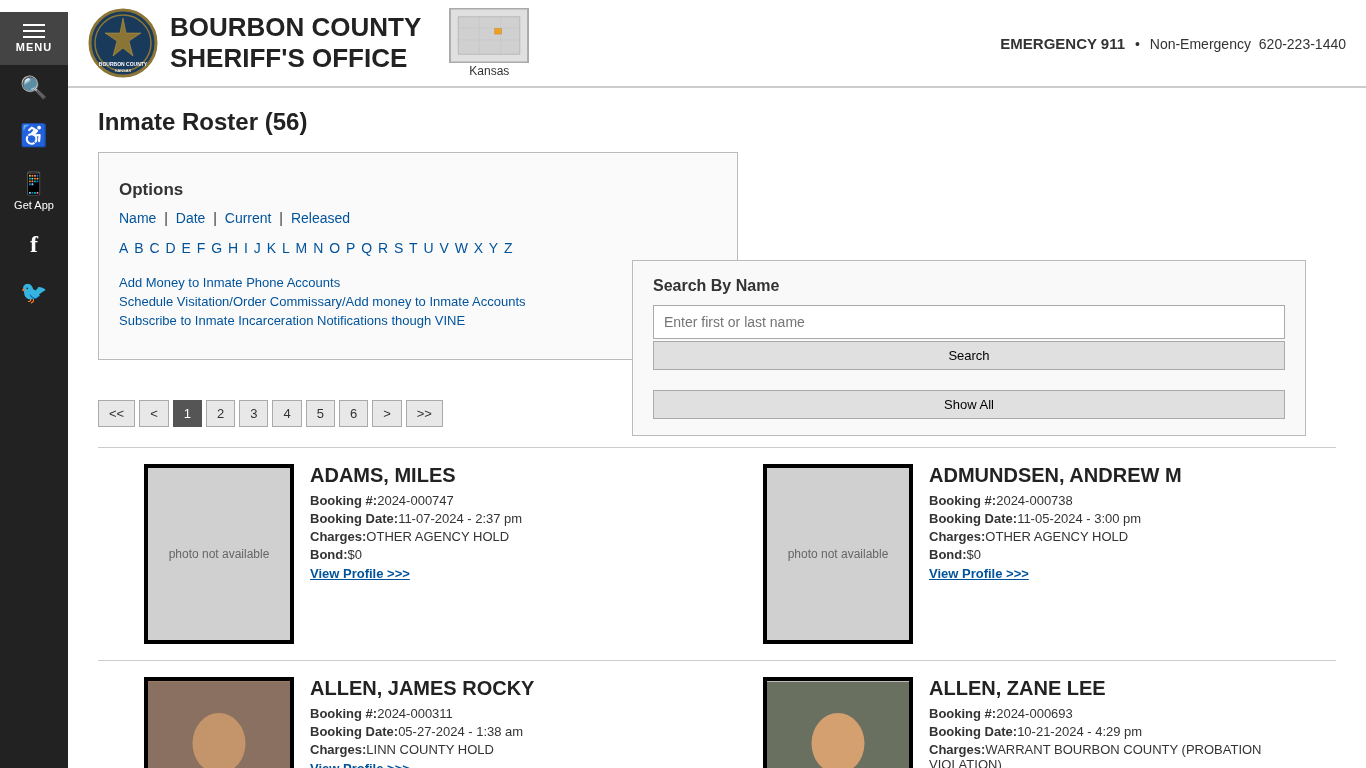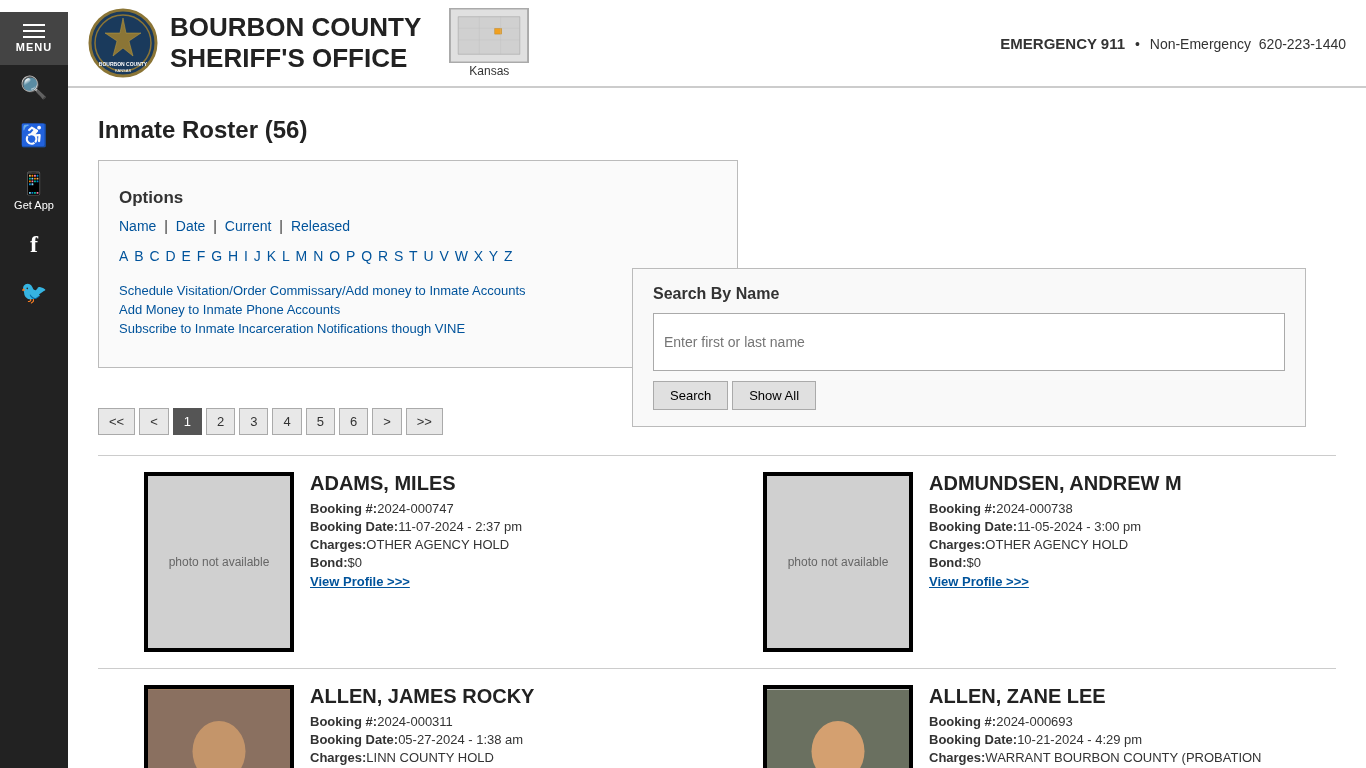--- a/index.html
+++ b/index.html
@@ -124,21 +124,20 @@
       margin-top: 88px;
       padding: 20px 30px;
       background: #fff;
     }
 
     #page-title {
       font-size: 24px;
       font-weight: bold;
       margin-bottom: 16px;
       color: #222;
-      margin-top: 8px;
     }
 
     
     #options-box {
       border: 1px solid #bbb;
       padding: 27px 20px;
       margin-bottom: 20px;
       max-width: 660px;
       background: #fafafa;
     }
@@ -189,21 +188,22 @@
     #search-input-field {
       width: 100%;
       padding: 8px 10px;
       border: 1px solid #aaa;
       font-size: 14px;
       margin-bottom: 10px;
       color: #999;
     }
     .search-buttons {
       display: flex;
-      gap: 4px;
+      gap: 20px;
+      flex-direction: column;
     }
     .search-btn {
       padding: 6px 16px;
       background: #e0e0e0;
       border: 1px solid #aaa;
       cursor: pointer;
       font-size: 13px;
     }
 
     
@@ -366,30 +366,30 @@
           <span>|</span>
           <a href="#">Date</a>
           <span>|</span>
           <a href="#">Current</a>
           <span>|</span>
           <a href="#">Released</a>
         </div>
         <div class="alpha-links" id="alpha-container">
         <a href="#">A</a> <a href="#">B</a> <a href="#">C</a> <a href="#">D</a> <a href="#">E</a> <a href="#">F</a> <a href="#">G</a> <a href="#">H</a> <a href="#">I</a> <a href="#">J</a> <a href="#">K</a> <a href="#">L</a> <a href="#">M</a> <a href="#">N</a> <a href="#">O</a> <a href="#">P</a> <a href="#">Q</a> <a href="#">R</a> <a href="#">S</a> <a href="#">T</a> <a href="#">U</a> <a href="#">V</a> <a href="#">W</a> <a href="#">X</a> <a href="#">Y</a> <a href="#">Z</a> </div>
         <div class="extra-links" id="extra-links-container">
-        <a href="#">Schedule Visitation/Order Commissary/Add money to Inmate Accounts</a>
-            <a href="#">Add Money to Inmate Phone Accounts</a>
+        <a href="#">Add Money to Inmate Phone Accounts</a>
+            <a href="#">Schedule Visitation/Order Commissary/Add money to Inmate Accounts</a>
             <a href="#">Subscribe to Inmate Incarceration Notifications though VINE</a>
           </div>
       </div>
     </div>
 
     <div id="search-box" style="flex:1; border:1px solid #bbb; padding:16px 20px; background:#f9f9f9; min-width:560px;">
       <div id="search-title" style="font-size:16px;font-weight:bold;margin-bottom:10px;">Search By Name</div>
-      <input id="search-input-field" type="text" style="width: 100%; padding: 20px 10px; border: 1px solid rgb(170, 170, 170); font-size: 14px; margin-bottom: 10px; color: rgb(153, 153, 153);" placeholder="Enter first or last name">
+      <input id="search-input-field" type="text" style="width: 100%; padding: 8px 10px; border: 1px solid rgb(170, 170, 170); font-size: 14px; margin-bottom: 2px; color: rgb(153, 153, 153);" placeholder="Enter first or last name">
       <div class="search-buttons">
         <button class="search-btn">Search</button>
         <button class="search-btn">Show All</button>
       </div>
     </div>
   </div>
 
   <div id="pagination" style="display:flex;gap:4px;margin:20px 0;align-items:center;">
   <a href="#" class="page-btn">&lt;&lt;</a>
       <a href="#" class="page-btn">&lt;</a>

